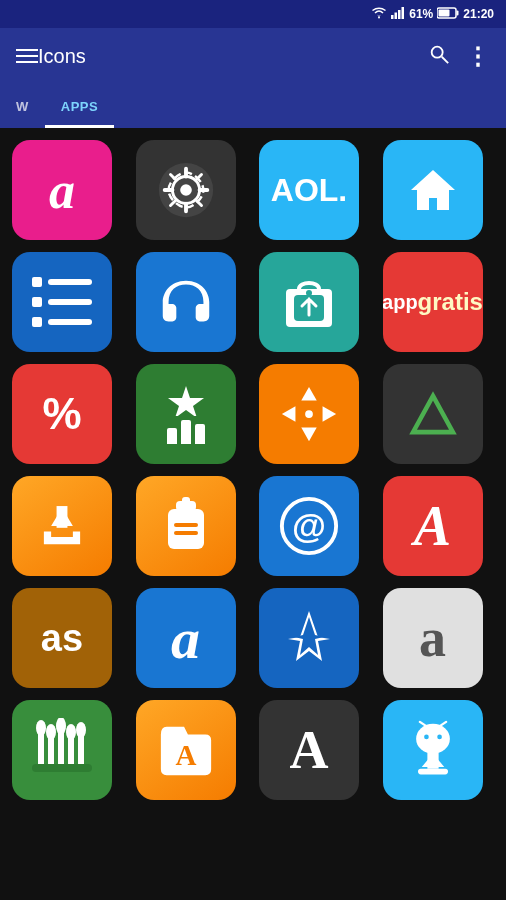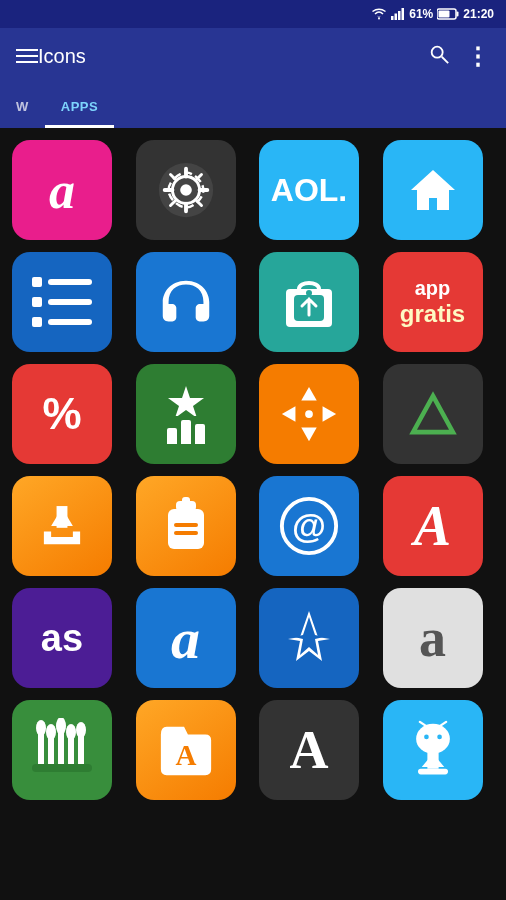--- a/index.html
+++ b/index.html
@@ -17,21 +17,21 @@
       height: 28px;
       background: #1a237e;
       display: flex;
       align-items: center;
       justify-content: flex-end;
       padding: 0 12px;
       gap: 6px;
     }
     .status-icons {
       display: flex;
-      align-items: center;
+      align-items: flex-start;
       gap: 4px;
     }
     .status-text {
       color: white;
       font-size: 12px;
       font-weight: bold;
     }
 
     
     .top-bar {
@@ -139,21 +139,21 @@
     .icon-percent { background: #e53935; border-radius: 18px; }
     .icon-star { background: #2e7d32; border-radius: 18px; }
     .icon-move { background: #f57c00; border-radius: 18px; }
     .icon-triangle { background: #333; border-radius: 18px; }
 
     .icon-dl-orange { background: linear-gradient(145deg, #ffa726, #f57c00); border-radius: 18px; }
     .icon-bucket { background: linear-gradient(145deg, #ffa726, #f57c00); border-radius: 18px; }
     .icon-aptoid { background: #1976d2; border-radius: 18px; }
     .icon-font-red { background: #e53935; border-radius: 18px; }
 
-    .icon-as-red { background: #4c1d95; border-radius: 18px; }
+    .icon-as-red { background: #a16207; border-radius: 18px; }
     .icon-a-blue { background: #1976d2; border-radius: 18px; }
     .icon-arch { background: #1565c0; border-radius: 18px; }
     .icon-a-gray { background: #e0e0e0; border-radius: 18px; }
 
     .icon-asparagus { background: #388e3c; border-radius: 18px; }
     .icon-font-orange { background: linear-gradient(145deg, #ffa726, #f57c00); border-radius: 18px; }
     .icon-a-dark { background: #333; border-radius: 18px; }
     .icon-android-dl { background: #29b6f6; border-radius: 18px; }
   </style>
 </head>
@@ -254,21 +254,21 @@
       <rect x="6" y="18" width="46" height="38" rx="4" fill="white"></rect>
       <path d="M19 18 C19 10 39 10 39 18" stroke="white" stroke-width="4" fill="none"></path>
 
       <rect x="14" y="24" width="30" height="26" rx="4" fill="#26a69a"></rect>
       <circle cx="29" cy="22" r="3" fill="#26a69a"></circle>
       <path d="M22 35 L29 28 L36 35 M29 28 L29 44" stroke="white" stroke-width="3" fill="none" stroke-linecap="round"></path>
       <text x="29" y="45" text-anchor="middle" fill="white" font-size="10" font-weight="bold"></text>
     </svg>
   </div>
   <div class="app-icon icon-appgratis">
-    <div style="display:flex;flex-direction:column;align-items:center;justify-content:center;">
+    <div style="display:flex;flex-direction:row;align-items:center;justify-content:center;">
       <span style="font-size:20px; font-weight:900; color:white; font-family:Arial,sans-serif; line-height:1.2;">app</span>
       <span style="font-size:24px; font-weight:700; color:#fef9c3; font-family:Arial,sans-serif; line-height:1.2;">gratis</span>
     </div>
   </div>
 
   <div class="app-icon icon-percent">
     <span style="font-size:44px; font-weight:900; color:white; font-family:Arial,sans-serif;">%</span>
   </div>
   <div class="app-icon icon-star">
     <div style="display:flex;flex-direction:column;align-items:center;justify-content:center;gap:4px;">

